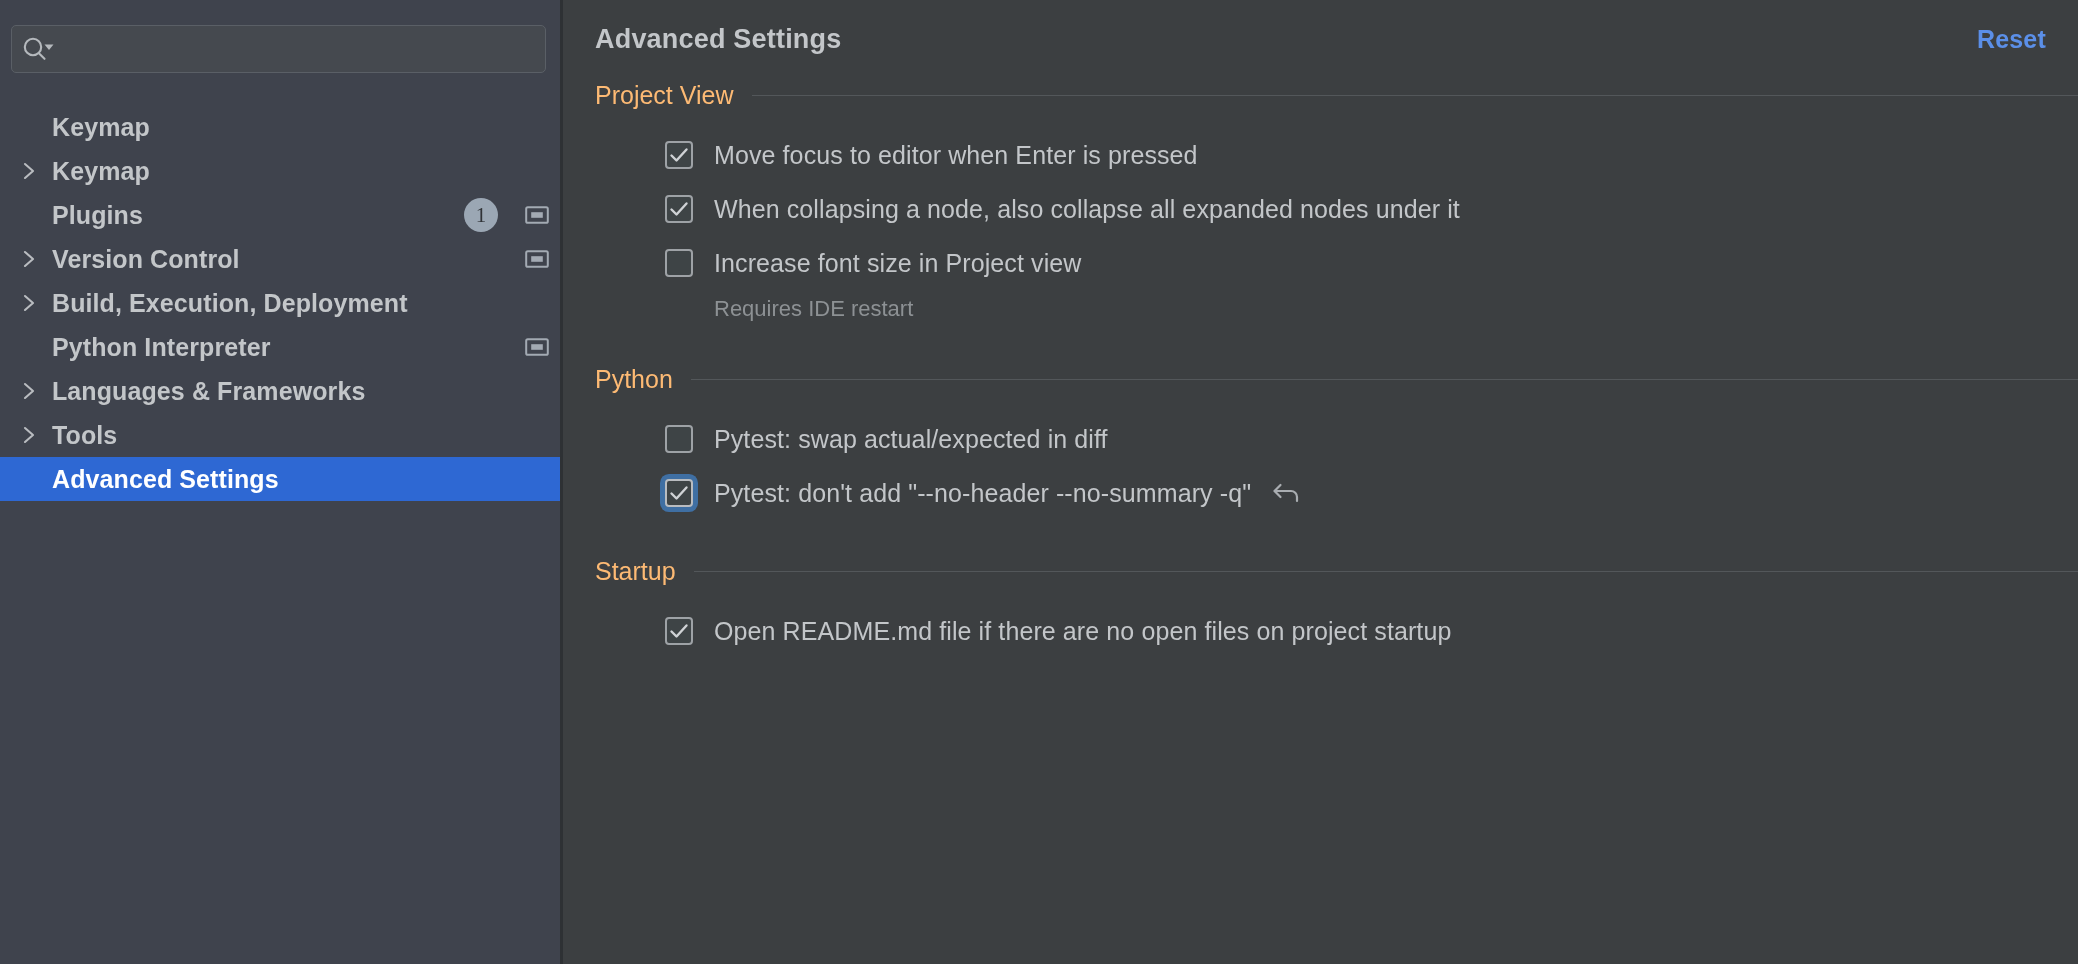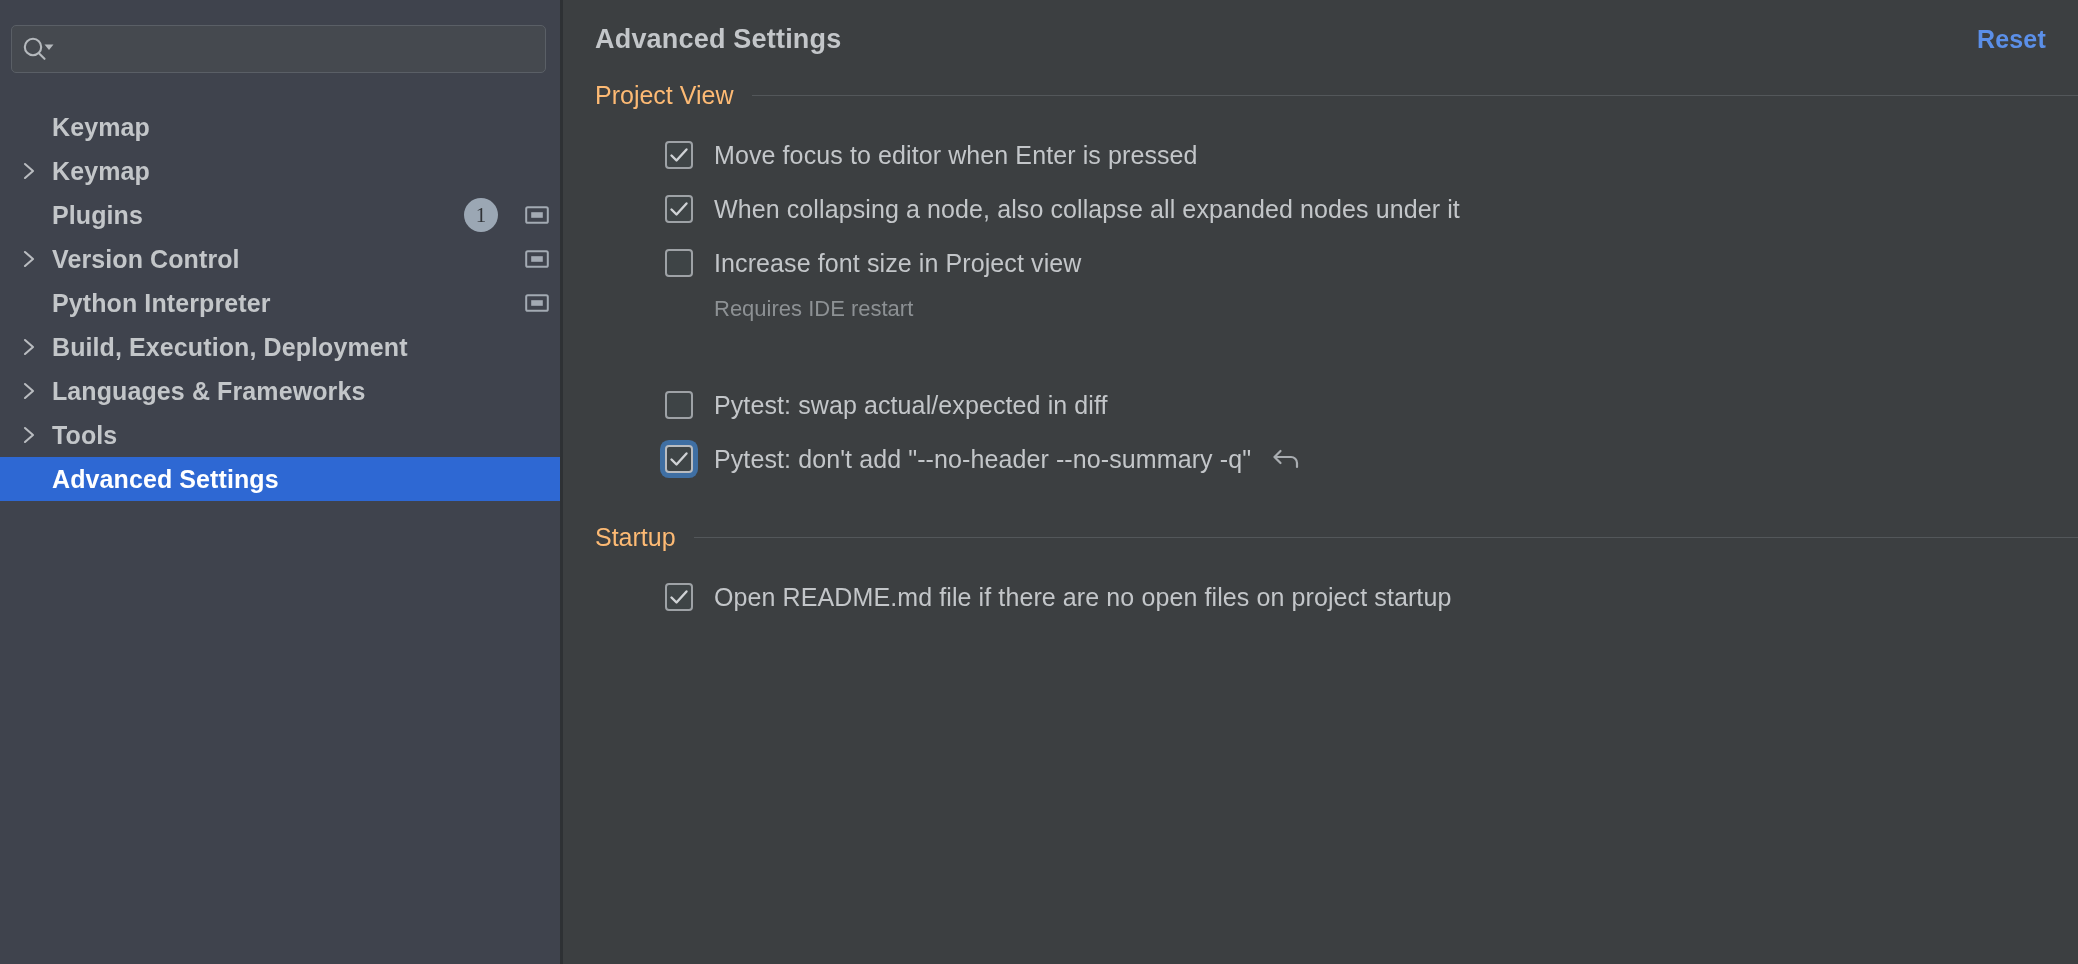--- a/index.html
+++ b/index.html
@@ -294,45 +294,45 @@
           <div class="tree-right">
             <div class="scope-icon">
               <svg width="24" height="20" viewBox="0 0 24 20">
                 <rect x="1.2" y="2.2" width="21.6" height="15.6" rx="1.6" fill="none" stroke="#a3aab3" stroke-width="2"></rect>
                 <rect x="6.2" y="7.2" width="11.6" height="5.6" fill="#a3aab3"></rect>
               </svg>
             </div>
           </div>
         </div>
         <div class="tree-item">
+          <div class="twisty">
+            <svg width="16" height="22" viewBox="0 0 16 22">
+              <polyline points="3,4 11,11 3,18" fill="none" stroke="currentColor" stroke-width="2.1" stroke-linecap="round" stroke-linejoin="round"></polyline>
+            </svg>
+          </div>
+          <span class="tree-label">Build, Execution, Deployment</span>
+        </div>
+        <div class="tree-item">
           <div class="twisty"></div>
           <span class="tree-label">Python Interpreter</span>
           <div class="tree-right">
             <div class="scope-icon">
               <svg width="24" height="20" viewBox="0 0 24 20">
                 <rect x="1.2" y="2.2" width="21.6" height="15.6" rx="1.6" fill="none" stroke="#a3aab3" stroke-width="2"></rect>
                 <rect x="6.2" y="7.2" width="11.6" height="5.6" fill="#a3aab3"></rect>
               </svg>
             </div>
           </div>
         </div>
         <div class="tree-item">
           <div class="twisty">
             <svg width="16" height="22" viewBox="0 0 16 22">
               <polyline points="3,4 11,11 3,18" fill="none" stroke="currentColor" stroke-width="2.1" stroke-linecap="round" stroke-linejoin="round"></polyline>
             </svg>
           </div>
-          <span class="tree-label">Build, Execution, Deployment</span>
-        </div>
-        <div class="tree-item">
-          <div class="twisty">
-            <svg width="16" height="22" viewBox="0 0 16 22">
-              <polyline points="3,4 11,11 3,18" fill="none" stroke="currentColor" stroke-width="2.1" stroke-linecap="round" stroke-linejoin="round"></polyline>
-            </svg>
-          </div>
           <span class="tree-label">Languages &amp; Frameworks</span>
         </div>
         <div class="tree-item">
           <div class="twisty">
             <svg width="16" height="22" viewBox="0 0 16 22">
               <polyline points="3,4 11,11 3,18" fill="none" stroke="currentColor" stroke-width="2.1" stroke-linecap="round" stroke-linejoin="round"></polyline>
             </svg>
           </div>
           <span class="tree-label">Tools</span>
         </div>
@@ -377,20 +377,24 @@
               <div class="cb"></div>
               <span class="opt-label">Increase font size in Project view</span>
             </div>
             <div class="hint-row">
               <span class="hint-text">Requires IDE restart</span>
             </div>
           </div>
         </div>
         <div class="gap-lg"></div>
         <div class="section">
+          <div class="section-header">
+            <div class="section-title">Python</div>
+            <div class="section-rule"></div>
+          </div>
           <div class="rows">
             <div class="opt-row first">
               <div class="cb"></div>
               <span class="opt-label">Pytest: swap actual/expected in diff</span>
             </div>
             <div class="opt-row">
               <div class="cb checked focused">
                 <svg class="tick" width="22" height="20" viewBox="0 0 22 20">
                   <polyline points="3.5,10.5 8.5,15.5 18.5,4.5" fill="none" stroke="#cfd2d5" stroke-width="2.4" stroke-linecap="round" stroke-linejoin="round"></polyline>
                 </svg>

